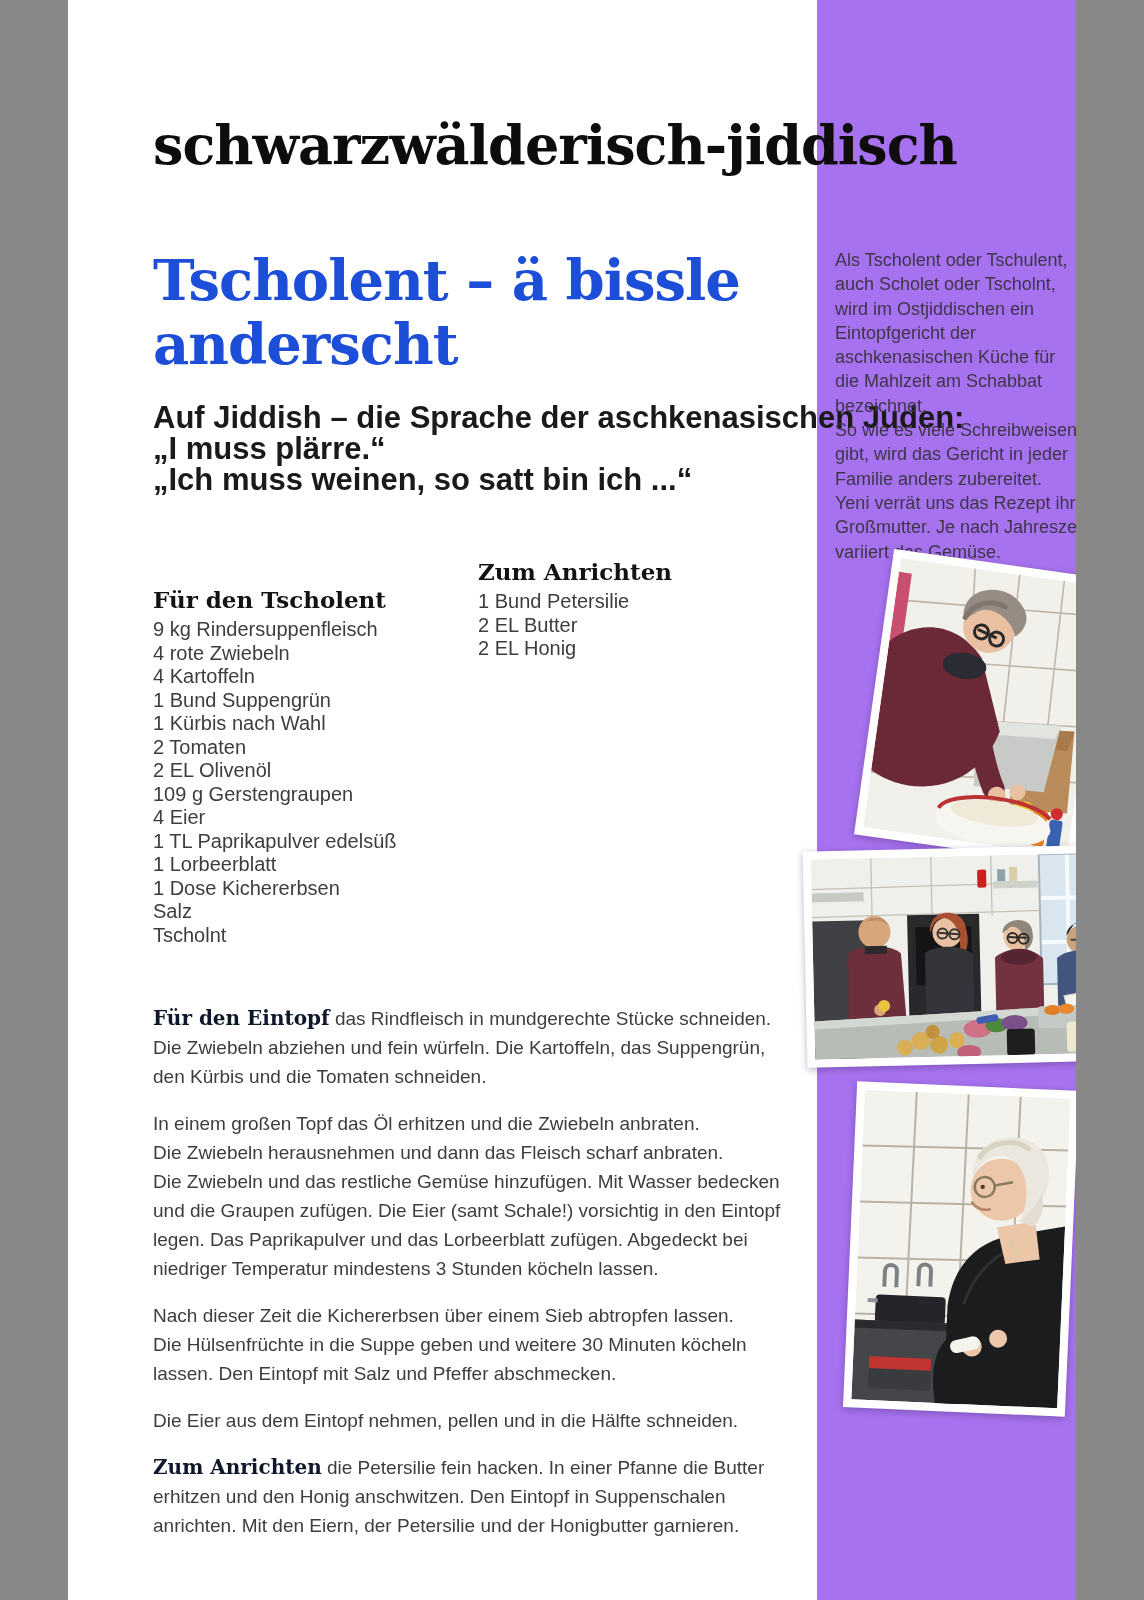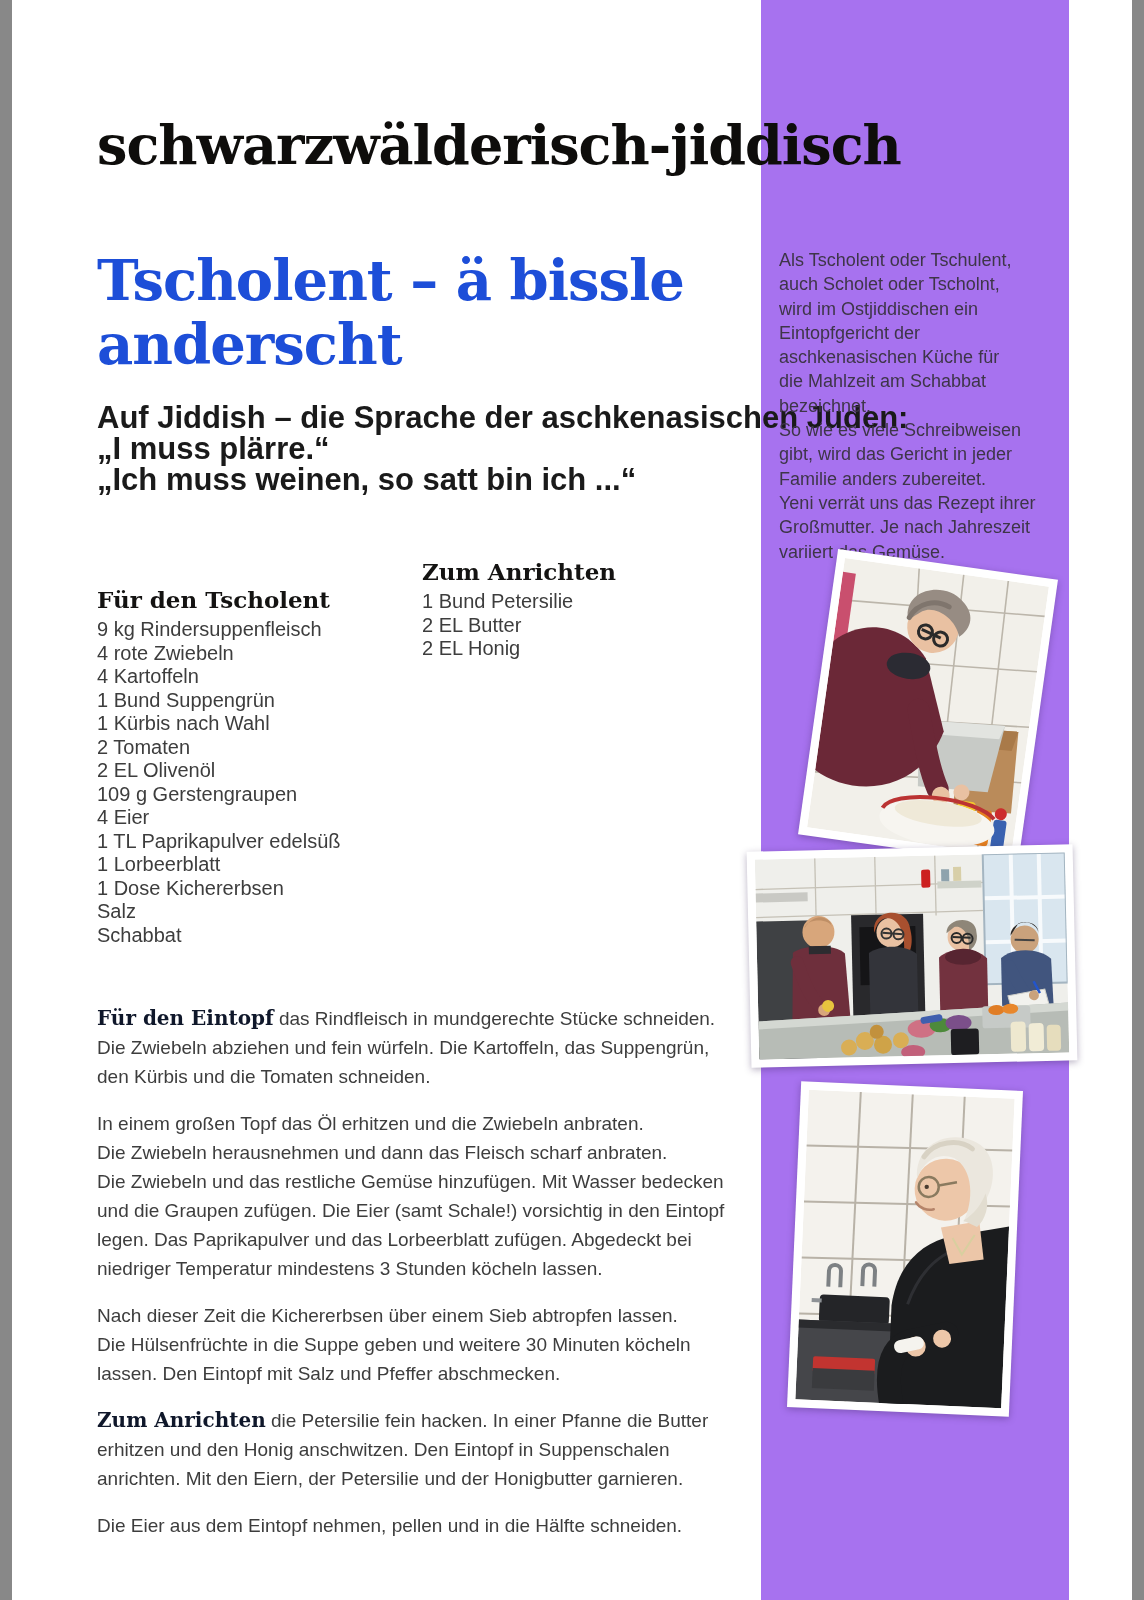--- a/index.html
+++ b/index.html
@@ -1,17 +1,17 @@
 <!DOCTYPE html>
 <html><head>
 <meta charset="utf-8">
 <style>
   html,body{margin:0;padding:0;background:#888;}
   .page{
-    position:relative; width:1120px; height:1600px; background:#ffffff;
+    position:relative; width:1008px; height:1600px; background:#ffffff;
     overflow:hidden; margin:0 auto;
     font-family:"Liberation Sans", sans-serif;
   }
   .purple-band{
     position:absolute; left:749px; top:0; width:308px; height:1600px;
     background:#a772ef;
   }
   .kicker{
     position:absolute; left:85px; top:116px;
     font-family:"DejaVu Serif", serif; font-weight:bold;
@@ -87,21 +87,21 @@
     <div class="ing-item">1 Bund Suppengrün</div>
     <div class="ing-item">1 Kürbis nach Wahl</div>
     <div class="ing-item">2 Tomaten</div>
     <div class="ing-item">2 EL Olivenöl</div>
     <div class="ing-item">109 g Gerstengraupen</div>
     <div class="ing-item">4 Eier</div>
     <div class="ing-item">1 TL Paprikapulver edelsüß</div>
     <div class="ing-item">1 Lorbeerblatt</div>
     <div class="ing-item">1 Dose Kichererbsen</div>
     <div class="ing-item">Salz</div>
-    <div class="ing-item">Schabbat</div>
+    <div class="ing-item">Tscholnt</div>
   </div>
 
   <div class="ing-col col2">
     <div class="ing-header">Zum Anrichten</div>
     <div class="ing-item">1 Bund Petersilie</div>
     <div class="ing-item">2 EL Butter</div>
     <div class="ing-item">2 EL Honig</div>
   </div>
 
   <div class="sidebar-text">Als Tscholent oder Tschulent,
@@ -279,19 +279,19 @@
 den Kürbis und die Tomaten schneiden.</span></p>
     <p><span class="lead"></span><span class="ptext">In einem großen Topf das Öl erhitzen und die Zwiebeln anbraten.
 Die Zwiebeln herausnehmen und dann das Fleisch scharf anbraten.
 Die Zwiebeln und das restliche Gemüse hinzufügen. Mit Wasser bedecken
 und die Graupen zufügen. Die Eier (samt Schale!) vorsichtig in den Eintopf
 legen. Das Paprikapulver und das Lorbeerblatt zufügen. Abgedeckt bei
 niedriger Temperatur mindestens 3 Stunden köcheln lassen.</span></p>
     <p><span class="lead"></span><span class="ptext">Nach dieser Zeit die Kichererbsen über einem Sieb abtropfen lassen.
 Die Hülsenfrüchte in die Suppe geben und weitere 30 Minuten köcheln
 lassen. Den Eintopf mit Salz und Pfeffer abschmecken.</span></p>
+    <p><span class="lead"></span><span class="ptext">Die Eier aus dem Eintopf nehmen, pellen und in die Hälfte schneiden.</span></p>
     <p><span class="lead">Zum Anrichten</span> <span class="ptext">die Petersilie fein hacken. In einer Pfanne die Butter
 erhitzen und den Honig anschwitzen. Den Eintopf in Suppenschalen
 anrichten. Mit den Eiern, der Petersilie und der Honigbutter garnieren.</span></p>
-    <p><span class="lead"></span><span class="ptext">Die Eier aus dem Eintopf nehmen, pellen und in die Hälfte schneiden.</span></p>
   </div>
 
 </div>
 
 </body></html>

